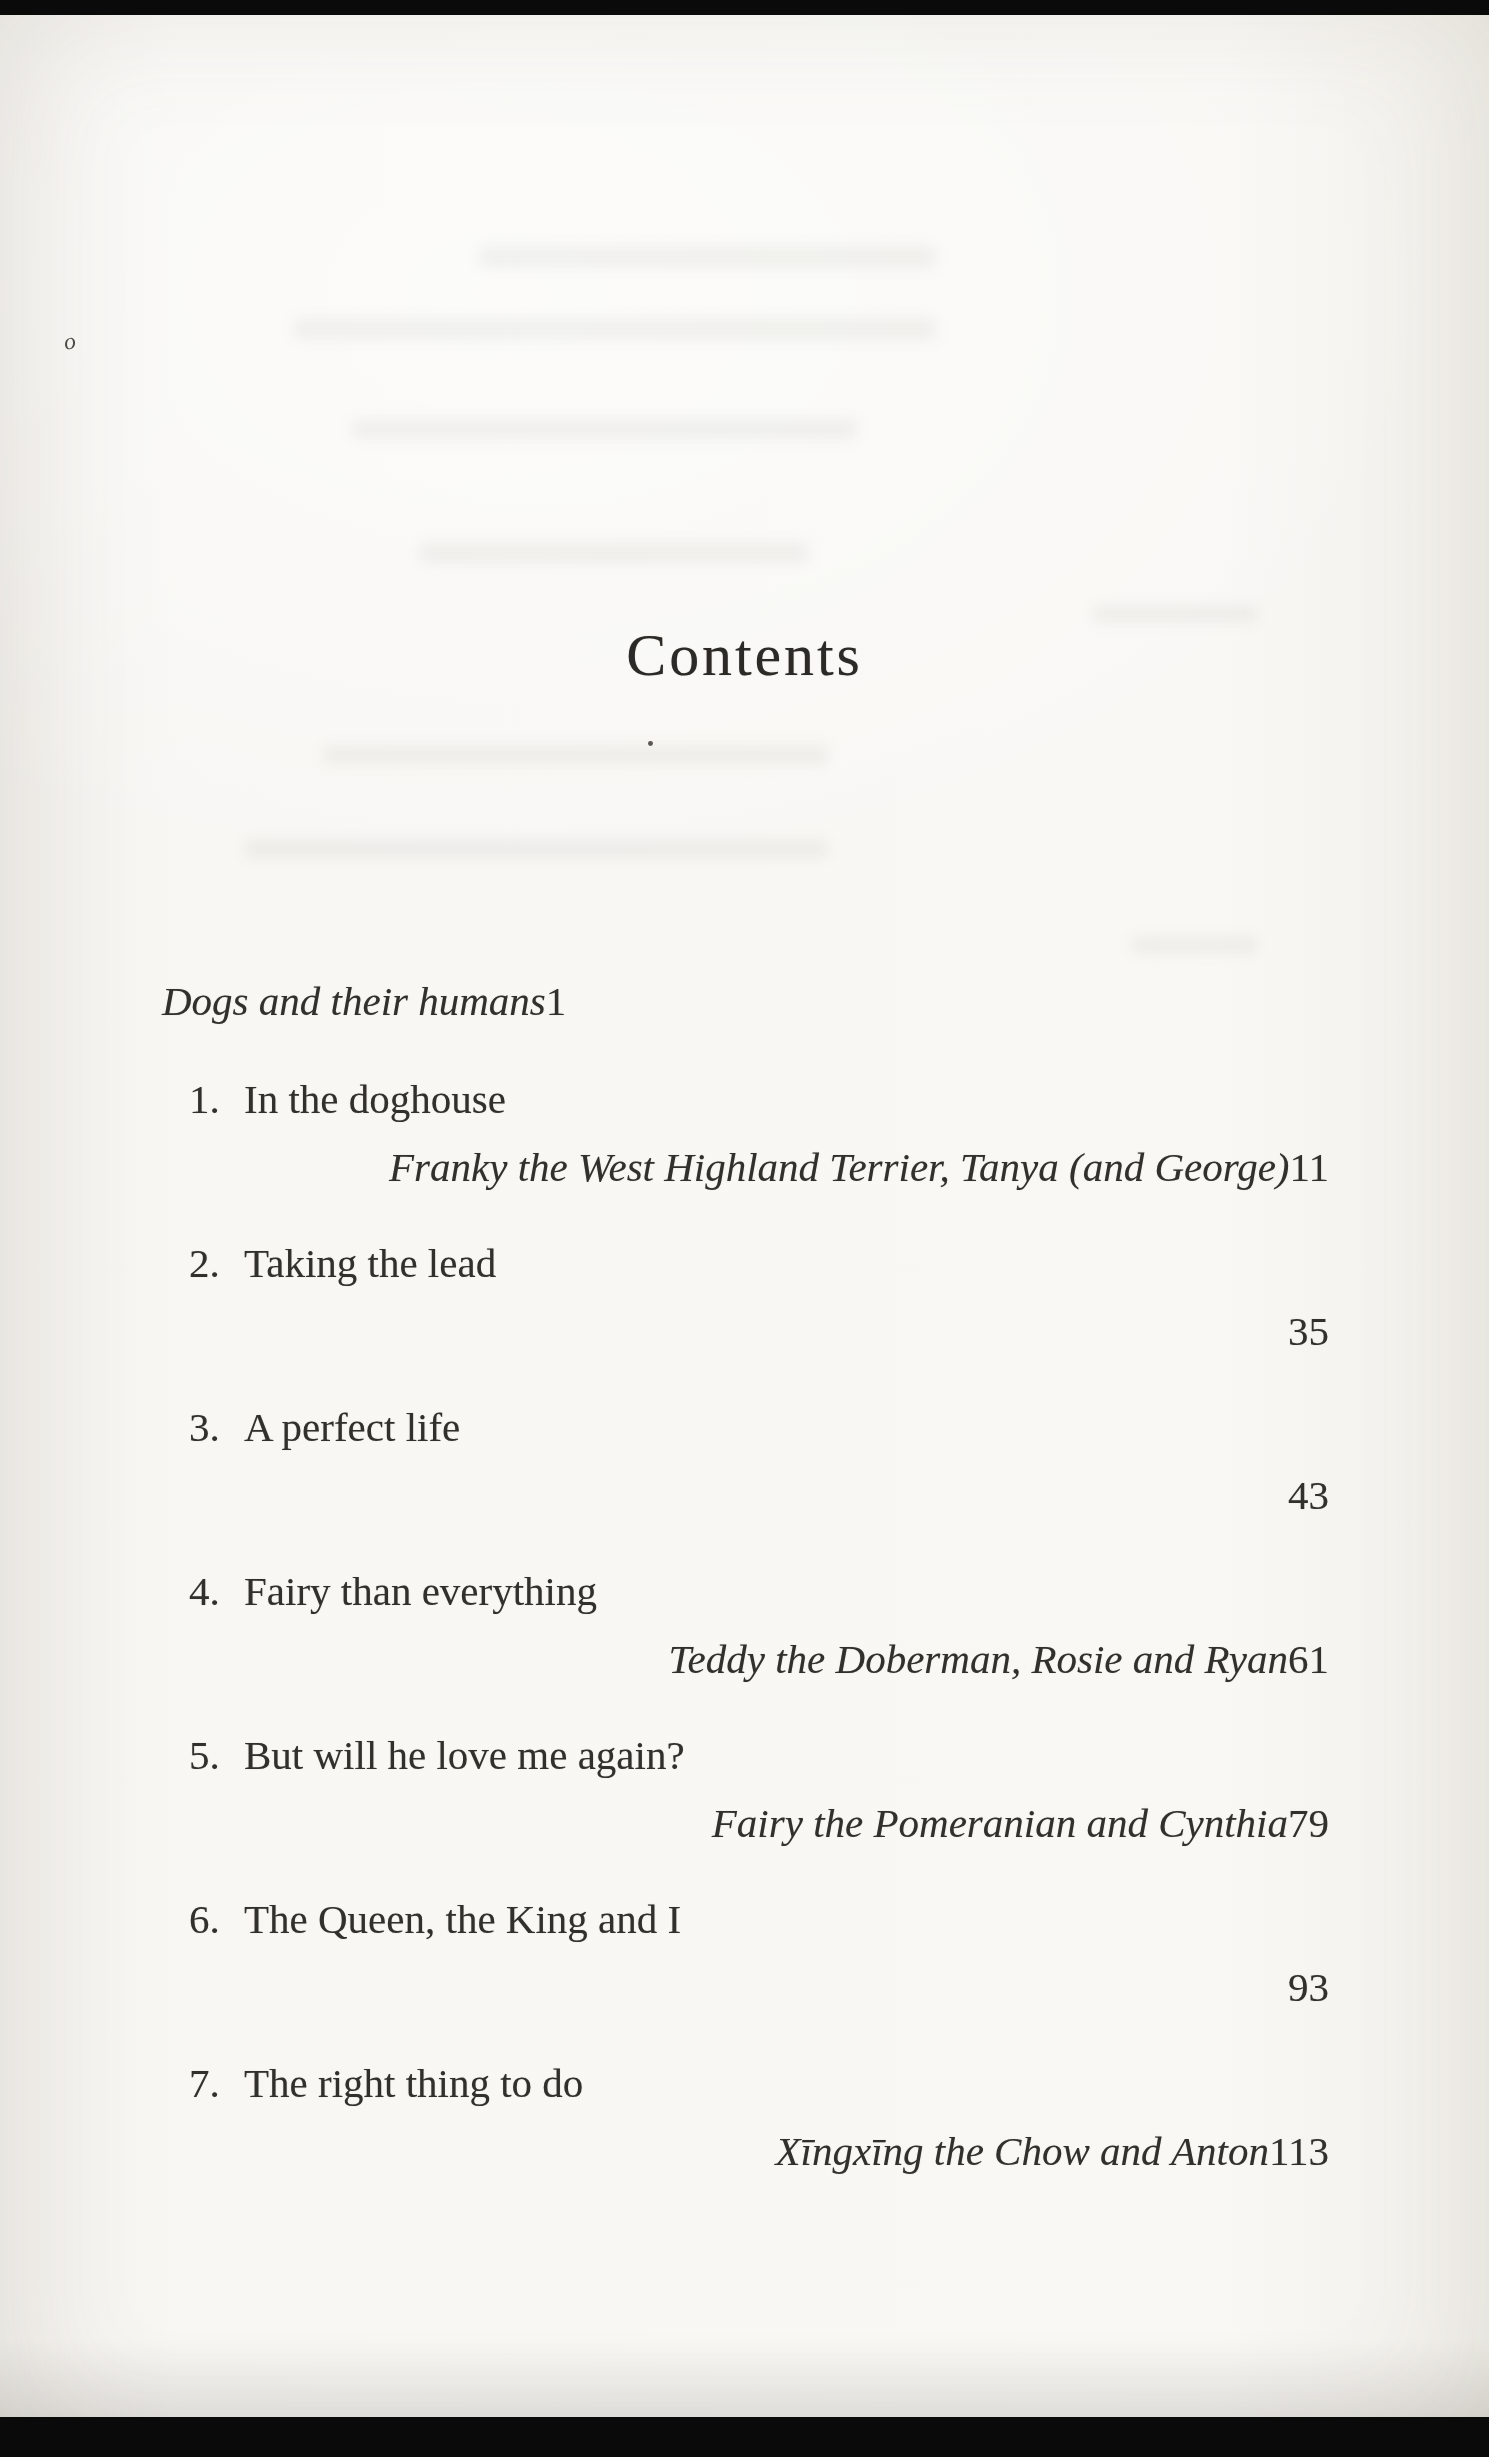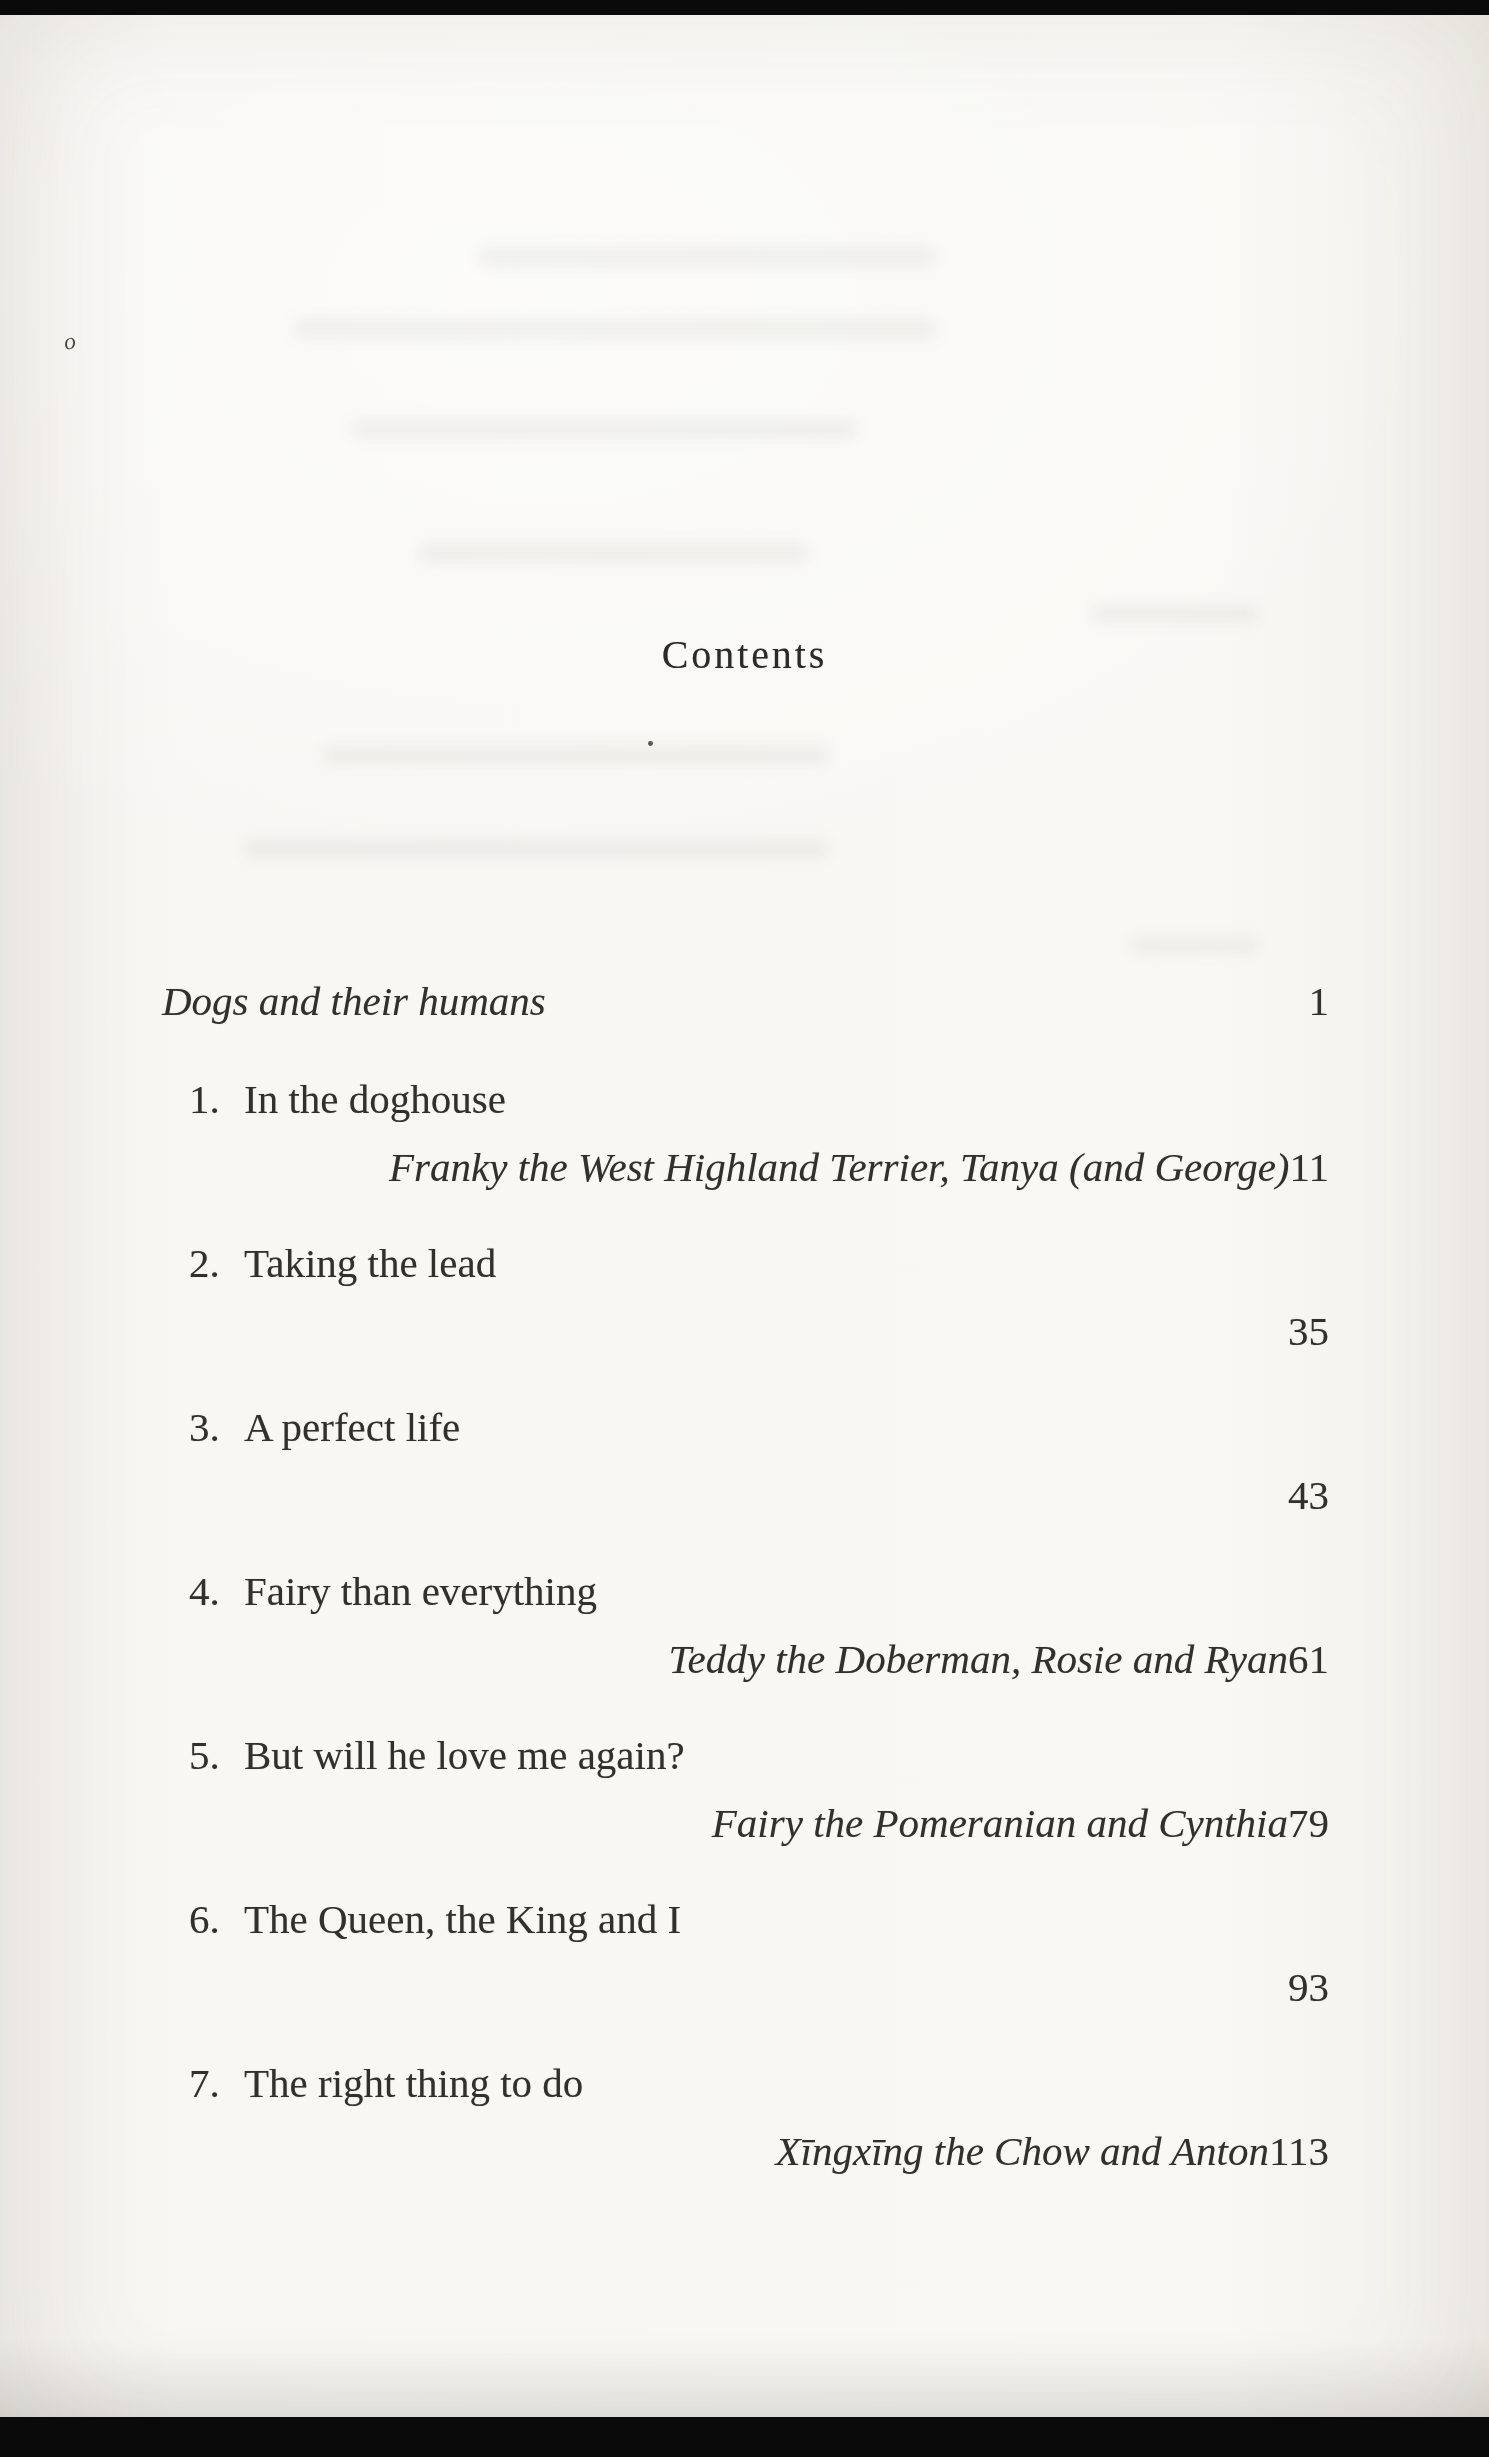--- a/index.html
+++ b/index.html
@@ -40,21 +40,21 @@
     width: 100%;
     height: 78px;
     background: linear-gradient(rgba(0,0,0,0), rgba(40,35,30,0.10));
   }
   .book-title {
     position: absolute;
     top: 616px;
     left: 0;
     width: 100%;
     text-align: center;
-    font-size: 40px;
+    font-size: 60px;
     line-height: 78px;
     letter-spacing: 2.9px;
     font-weight: 400;
     color: #2c2a26;
     margin: 0;
     text-shadow: 0 0 1px rgba(60,50,40,0.35);
   }
   .title-speck {
     position: absolute;
     top: 741px;
@@ -82,21 +82,21 @@
   }
   .line {
     line-height: 68px;
     white-space: nowrap;
     text-shadow: 0 0 1px rgba(60,50,40,0.30);
   }
   .entry { margin-bottom: 28px; }
   .entry.intro { margin-bottom: 30px; }
   .entry.intro .line.t {
     display: flex;
-    justify-content: space-between;
+    justify-content: flex-start;
   }
   .entry.intro .etitle { font-style: italic; }
   .line.t.chapter { padding-left: 27px; }
   .num {
     display: inline-block;
     min-width: 55px;
   }
   .line.s {
     display: flex;
     justify-content: flex-end;

